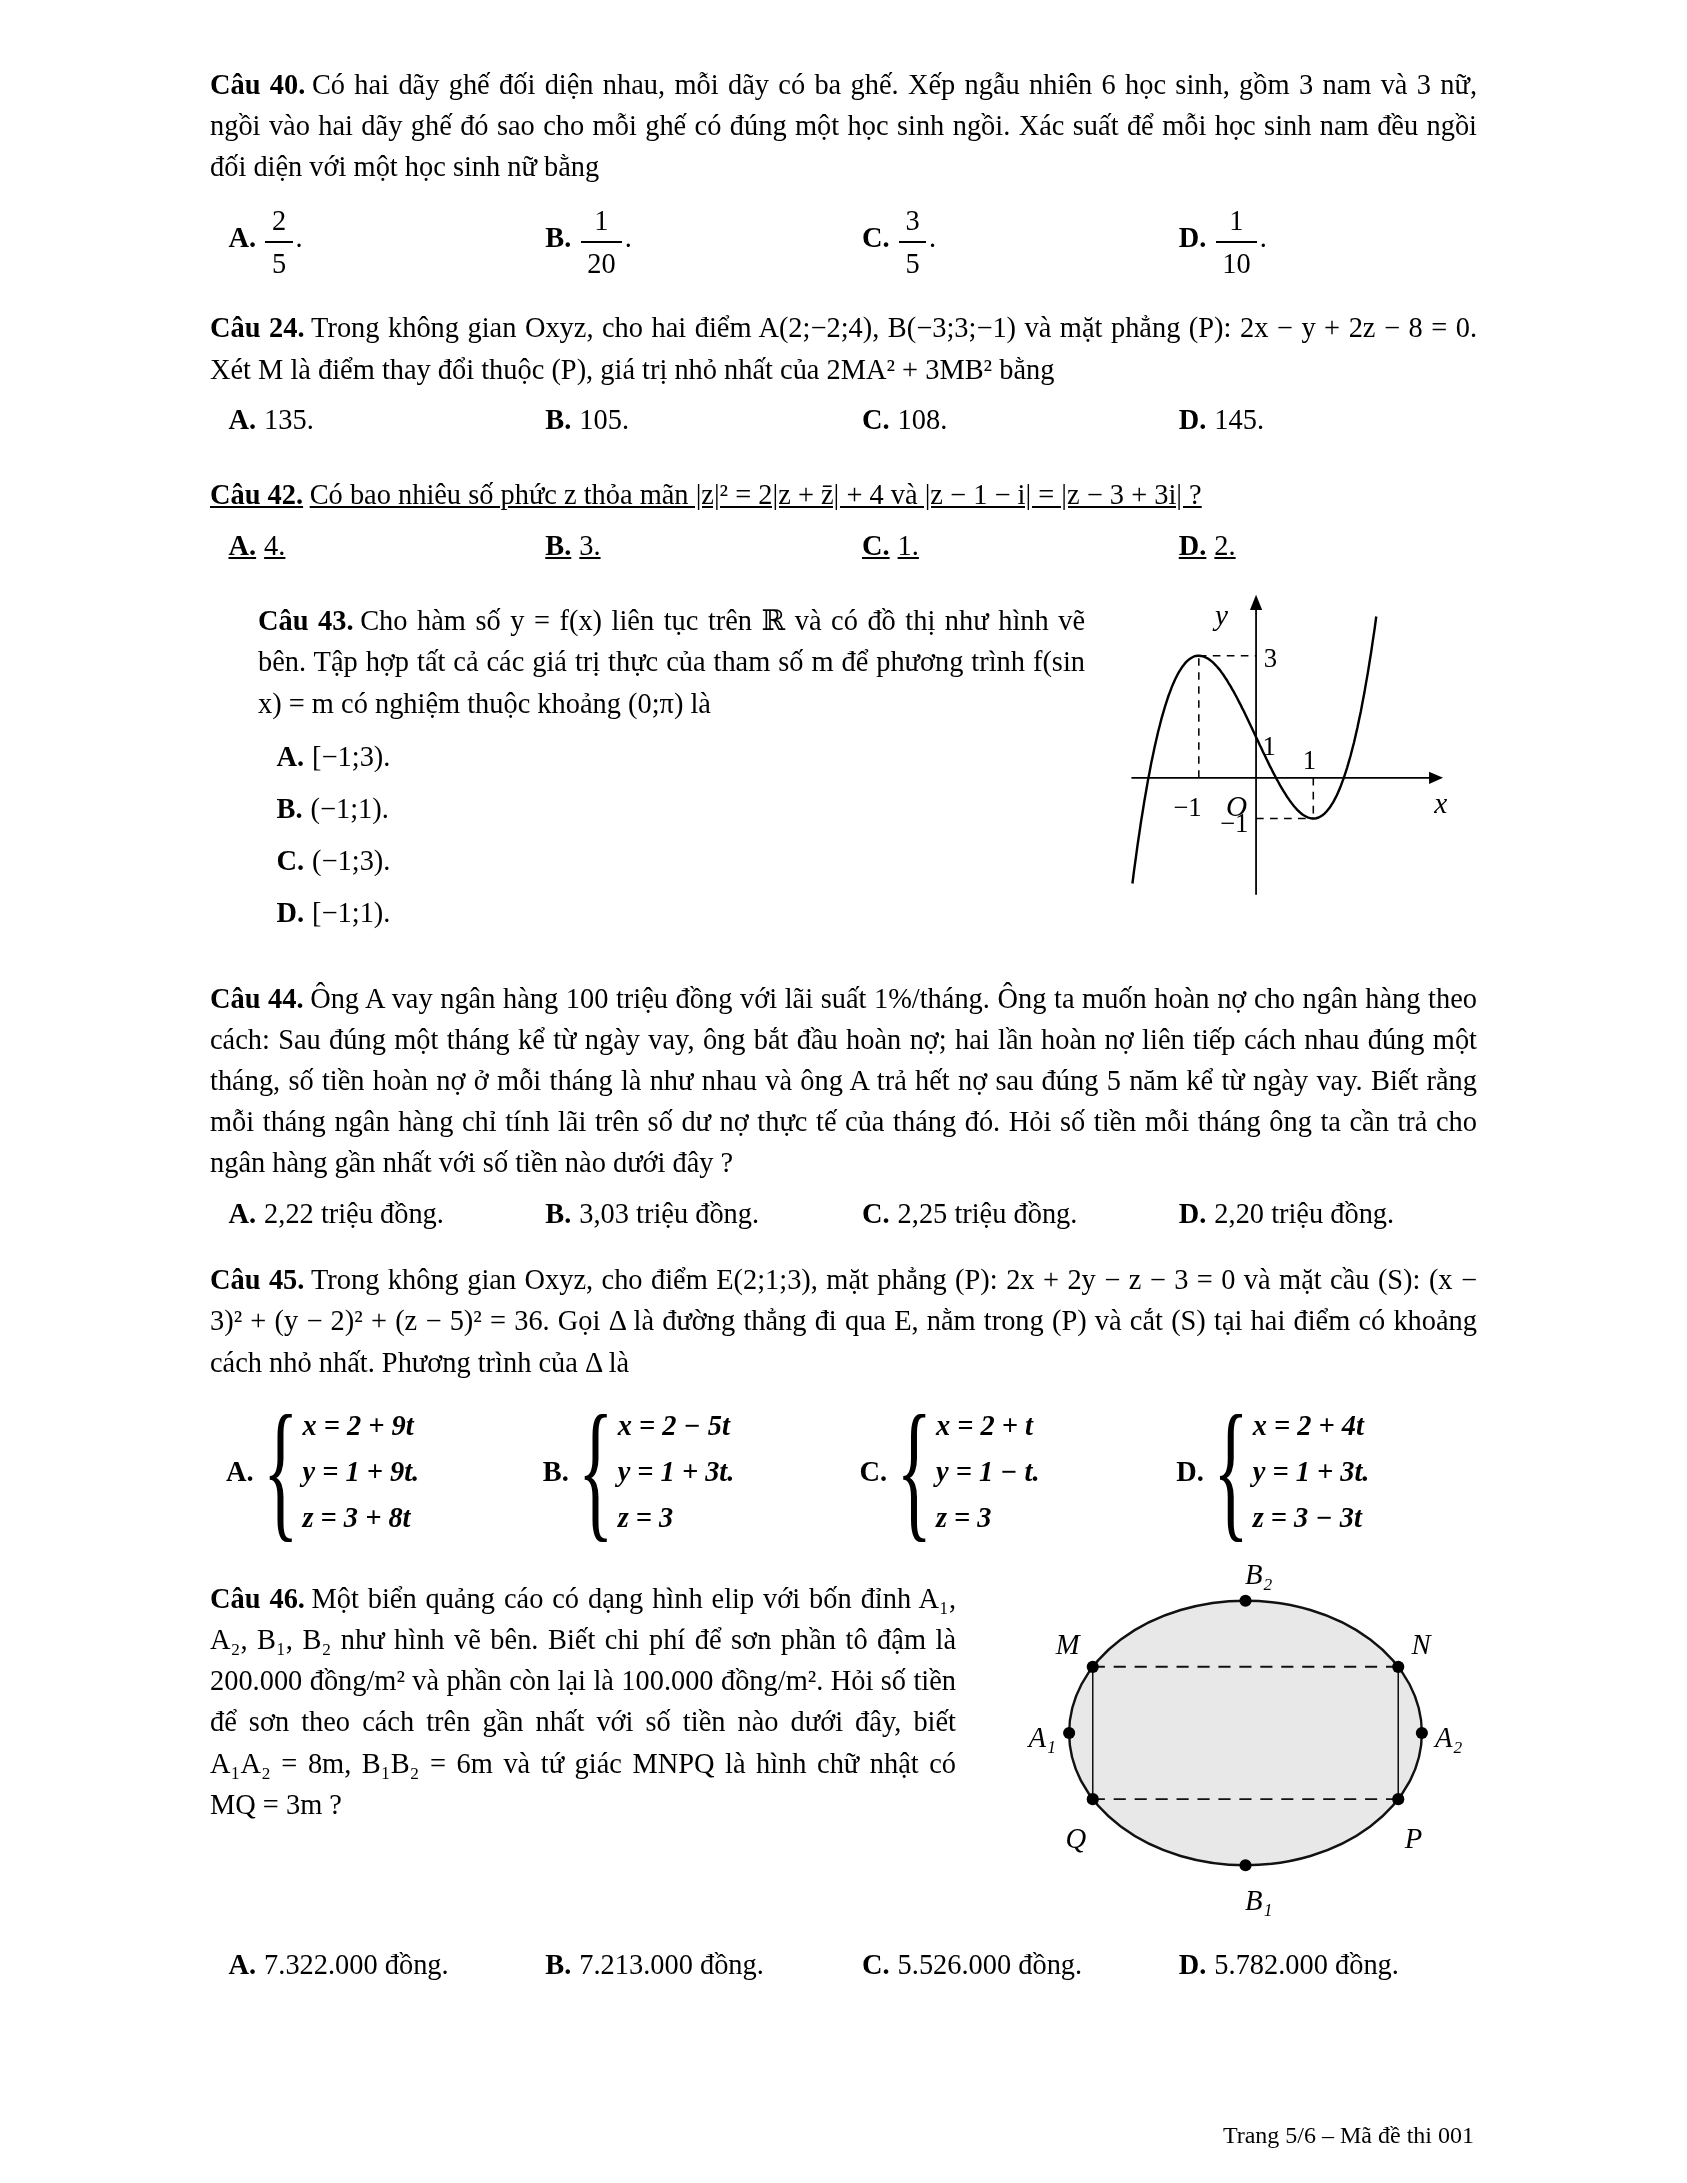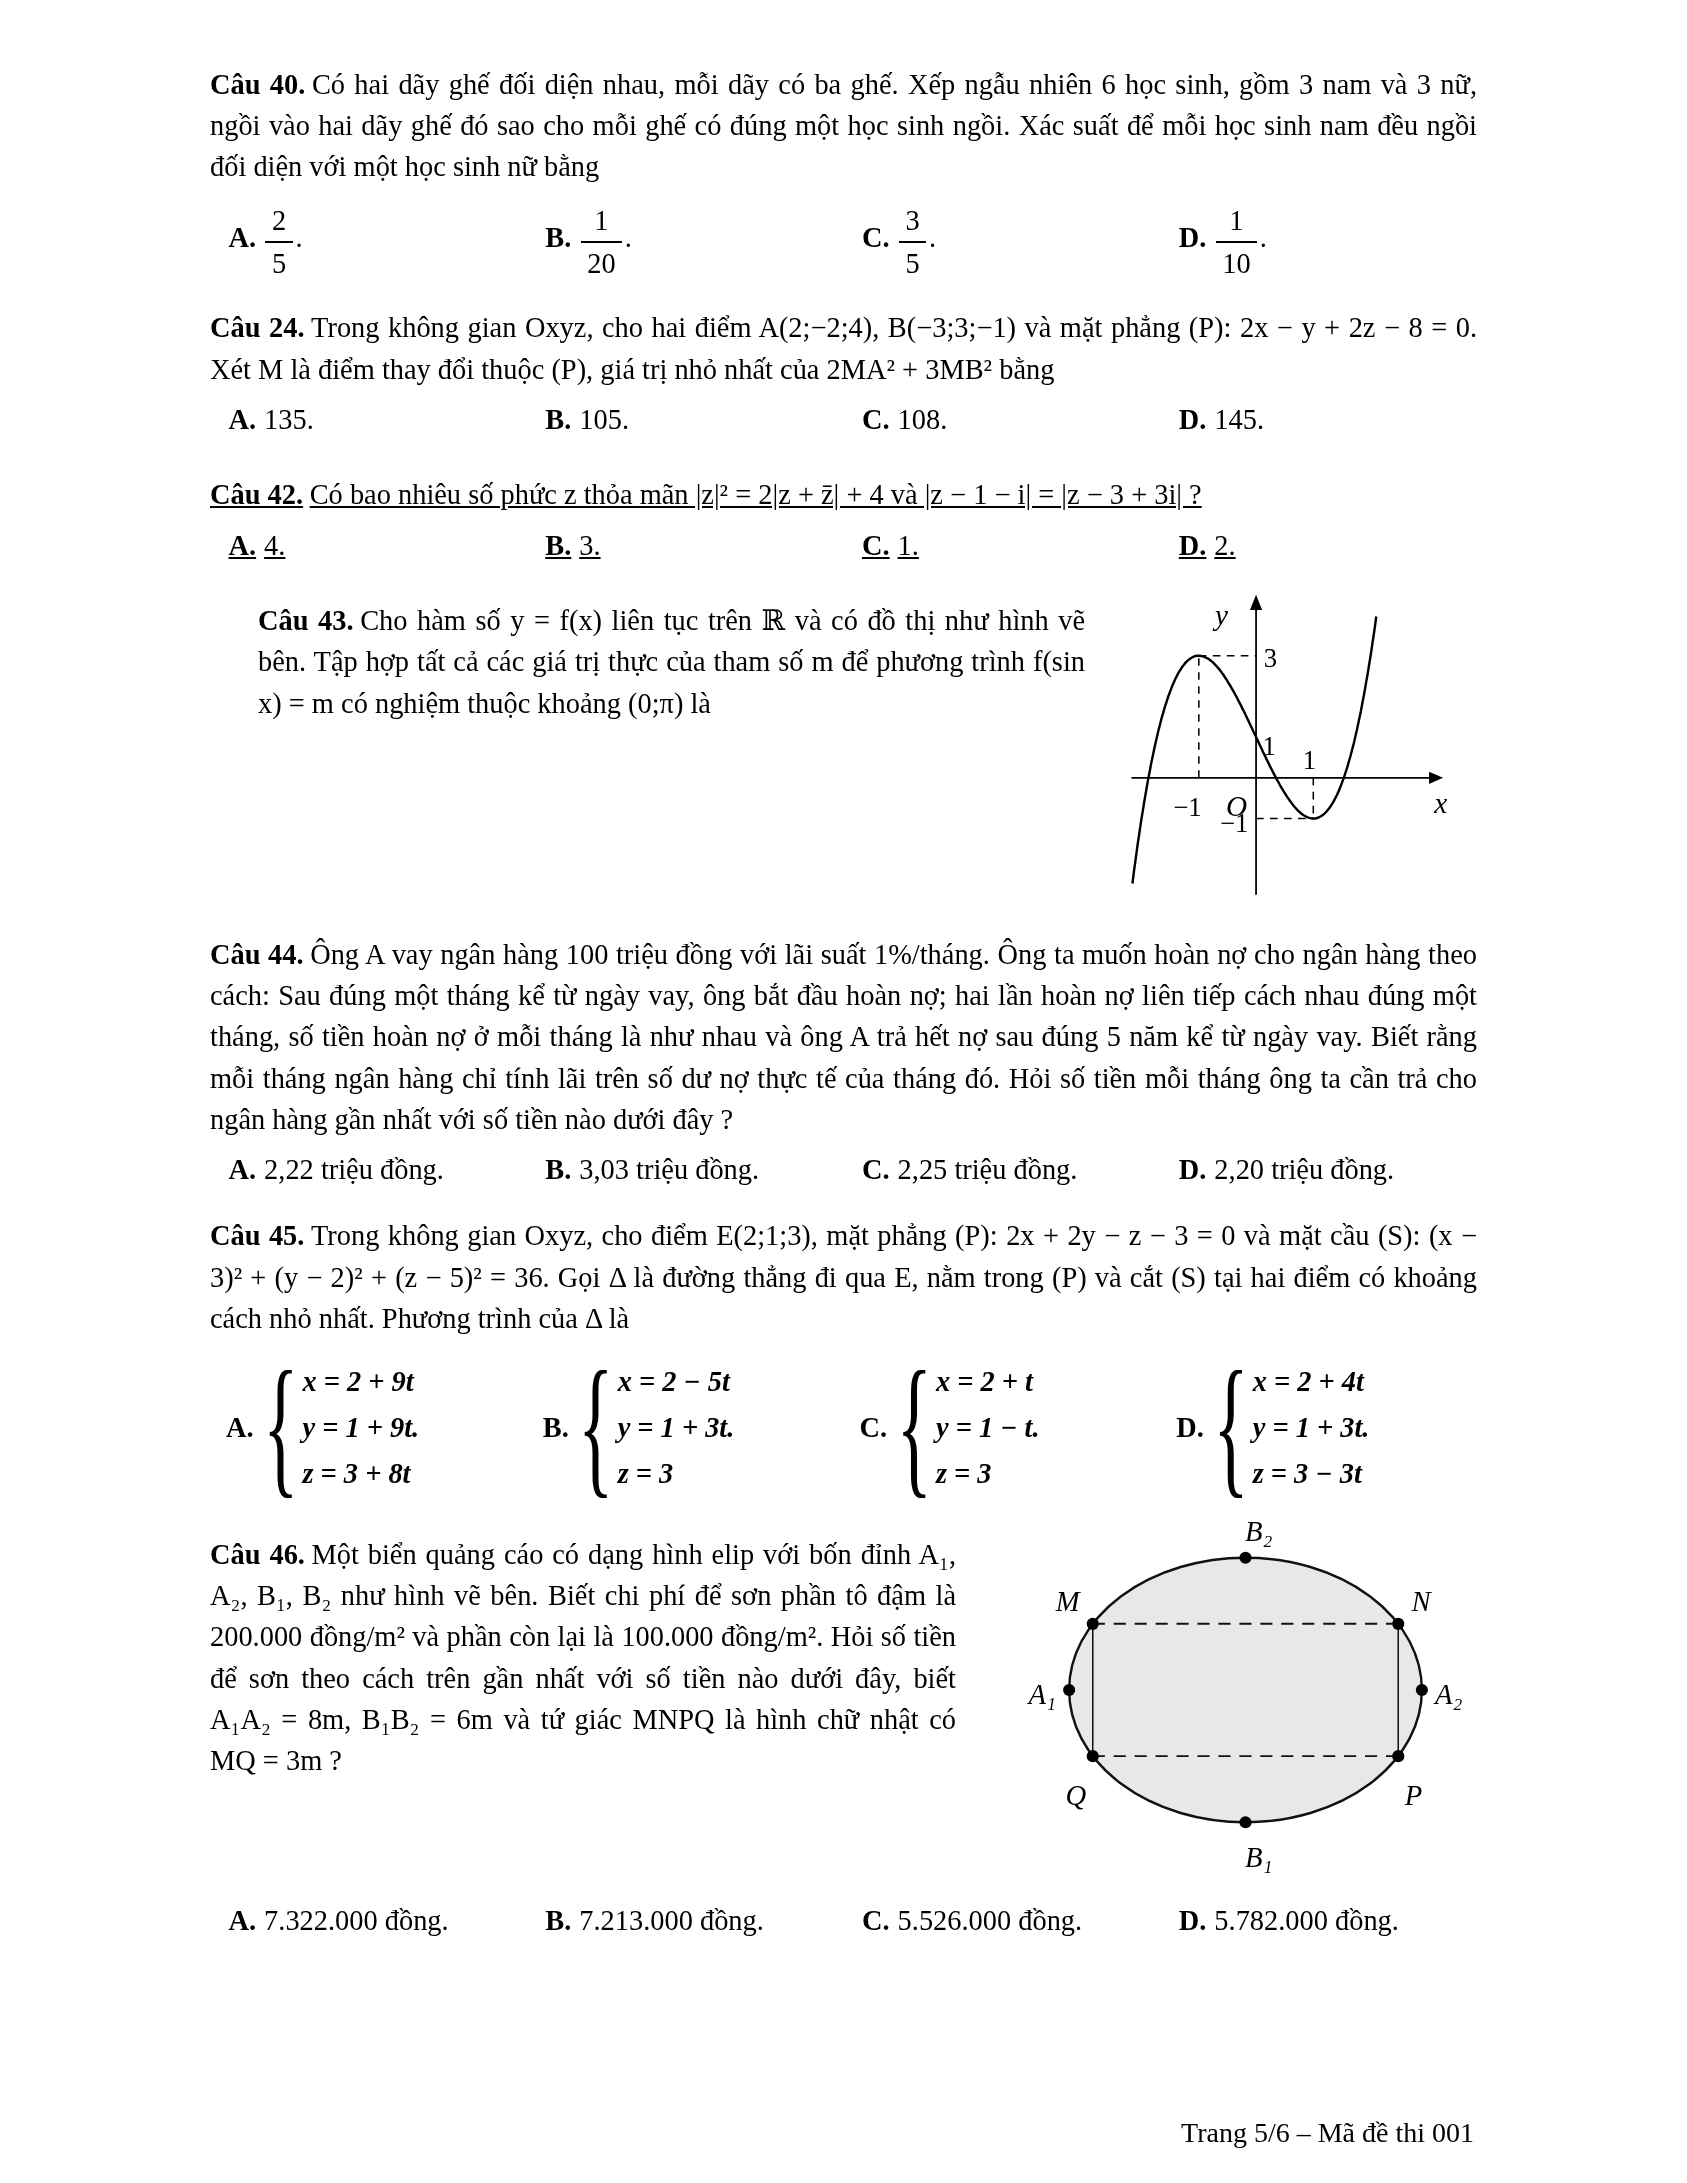--- a/index.html
+++ b/index.html
@@ -27,21 +27,21 @@
   .col-text-46{width:746px;}
   .col-fig-46{flex:1;display:flex;justify-content:flex-end;margin-top:-26.5px;align-items:center;}
   .opt-stack{margin-top:17px;}
   .opt-stack .opt-line{margin:0 0 20px 18.5px;}
   
   .opts-sys{display:flex;margin-top:20px;}
   .opt-sys{width:25%;display:flex;align-items:center;padding-left:16px;}
   .sys-brace{display:inline-block;font-size:74px;font-weight:400;transform:scaleY(2.1);transform-origin:50% 54%;margin:0 4px 0 1.3px;line-height:1;}
   .sys-lines{display:inline-block;}
   .sys-lines .eq{font-style:italic;line-height:1.62;font-weight:bold;}
-  .footer{position:absolute;bottom:34px;right:213px;font-size:28px;}
+  .footer{position:absolute;bottom:34px;right:213px;font-size:24px;}
   svg text{font-family:"Liberation Serif","DejaVu Serif",serif;}
   .svg-it{font-style:italic;}
 </style>
 </head>
 <body>
 
 <div class="page">
 
   <section class="q">
     <p class="q-body"><b class="q-label">Câu 40.</b><span>Có hai dãy ghế đối diện nhau, mỗi dãy có ba ghế. Xếp ngẫu nhiên 6 học sinh, gồm 3 nam và 3 nữ, ngồi vào hai dãy ghế đó sao cho mỗi ghế có đúng một học sinh ngồi. Xác suất để mỗi học sinh nam đều ngồi đối diện với một học sinh nữ bằng</span></p>
@@ -82,20 +82,26 @@
       <div class="opt"><span class="opt-label">B.</span><span>3.</span></div>
       <div class="opt"><span class="opt-label">C.</span><span>1.</span></div>
       <div class="opt"><span class="opt-label">D.</span><span>2.</span></div>
     </div>
   </section>
 
   <section class="q" style="margin-top:38px;margin-left:48px;">
     <div class="two-col">
       <div class="col-text-43">
         <p class="q-body"><b class="q-label">Câu 43.</b><span>Cho hàm số y = f(x) liên tục trên ℝ và có đồ thị như hình vẽ bên. Tập hợp tất cả các giá trị thực của tham số m để phương trình f(sin x) = m có nghiệm thuộc khoảng (0;π) là</span></p>
+        <div class="opt-stack">
+          <div class="opt-line"><span class="opt-label">A.</span><span>[−1;3).</span></div>
+          <div class="opt-line"><span class="opt-label">B.</span><span>(−1;1).</span></div>
+          <div class="opt-line"><span class="opt-label">C.</span><span>(−1;3).</span></div>
+          <div class="opt-line"><span class="opt-label">D.</span><span>[−1;1).</span></div>
+        </div>
       </div>
       <div class="col-fig-43">
         <svg viewBox="0 0 260 250" width="331" height="318" style="font-size:43px">
 
           <line x1="12" y1="150" x2="248" y2="150" stroke="#000" stroke-width="1.4"></line>
           <polygon points="246,145.2 246,154.8 257,150" fill="#000"></polygon>
           <line x1="110" y1="242" x2="110" y2="16" stroke="#000" stroke-width="1.4"></line>
           <polygon points="105.2,18 114.8,18 110,6" fill="#000"></polygon>
 
           <line id="q43-dash-1" stroke="#000" stroke-width="1.2" stroke-dasharray="6 5" x1="65" y1="150" x2="65" y2="54"></line>

